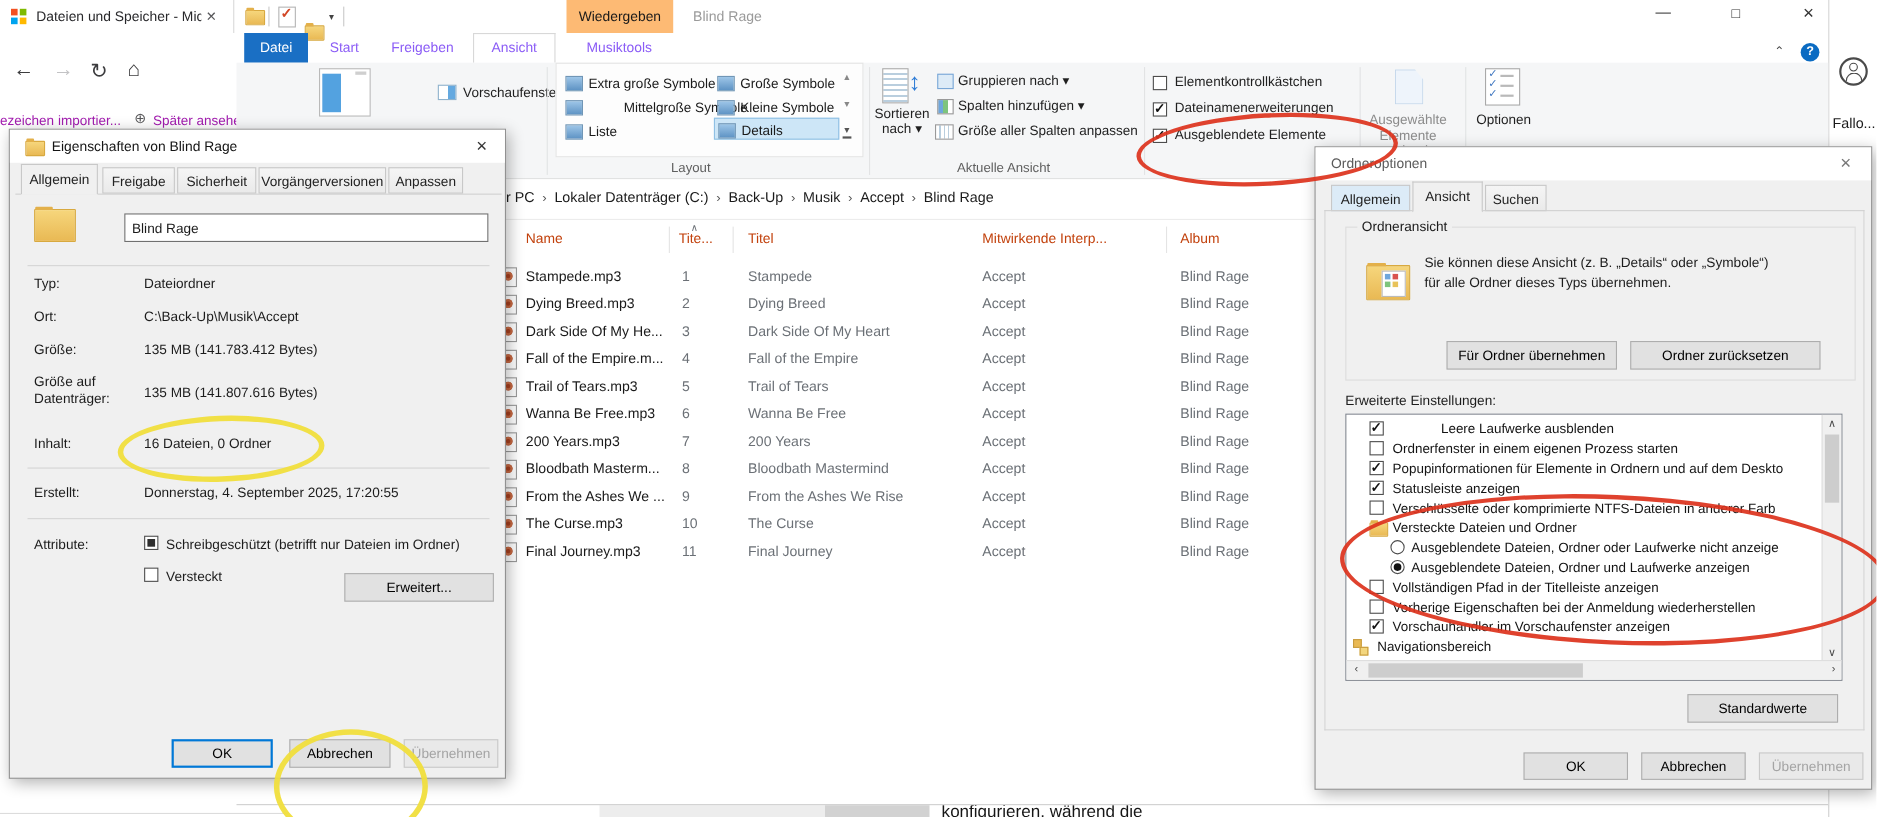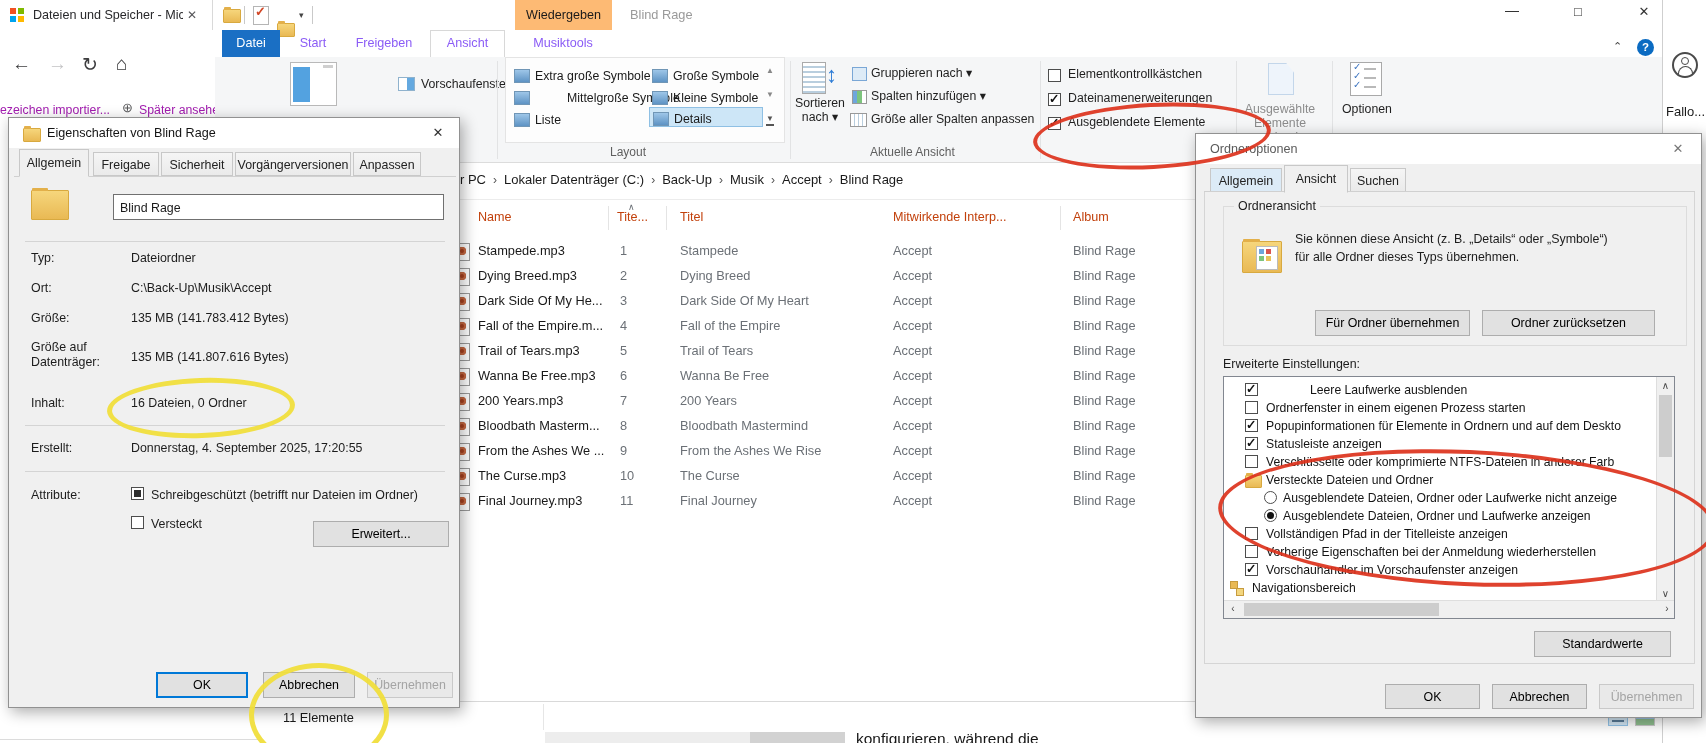--- a/index.html
+++ b/index.html
@@ -334,30 +334,20 @@
         <div style="position: absolute; left: 0px; top: 490px; width: 960px; height: 25px;">
           <div class="mp3i" style="left: 5px; top: 3px;"></div>
           <div class="cell nm" style="left: 28px; top: 3px; width: 135px; overflow: hidden;">Final Journey.mp3</div>
           <div class="cell" style="left: 170px; top: 3px;">11</div>
           <div class="cell" style="left: 230px; top: 3px;">Final Journey</div>
           <div class="cell" style="left: 443px; top: 3px;">Accept</div>
           <div class="cell" style="left: 623px; top: 3px;">Blind Rage</div>
         </div>
       </div>
 
-    <div class="abs" style="left:0;top:701px;width:100%;height:30px;background:#fff;border-top:1px solid #d9d9d9">
-      <div class="abs" style="left:68px;top:8px;font-size:12.8px">11 Elemente</div>
-      <div class="abs" style="left:328px;top:2px;width:1px;height:26px;background:#e6e6e6"></div>
-      <div class="vico" style="left:1393px;top:6px;background:#d5e9f7;border:1px solid #94c5ea">
-        <span class="abs" style="left:3px;top:3px;width:12px;height:2px;background:#5a7d9a"></span>
-        <span class="abs" style="left:3px;top:7px;width:12px;height:2px;background:#5a7d9a"></span>
-        <span class="abs" style="left:3px;top:11px;width:12px;height:2px;background:#5a7d9a"></span>
-      </div>
-      <div class="vico" style="left:1420px;top:6px;border:1px solid #c9c9c9;background:linear-gradient(#9cc3e5 60%,#8fbf8f 60%)"></div>
-    </div>
   <div class="cb" style="left: 833px; top: 69px;"></div>
       <div class="rlab" style="left: 853px; top: 67px;">Elementkontrollkästchen</div>
       <div class="cb checked" style="left: 833px; top: 93px;"></div>
       <div class="rlab" style="left: 853px; top: 91px;">Dateinamenerweiterungen</div>
       <div class="cb checked" style="left: 833px; top: 117px;"></div>
       <div class="rlab" style="left: 853px; top: 115px;">Ausgeblendete Elemente</div>
     </div>
 
   <div class="dlg" style="left:8px;top:117px;width:452px;height:591px">
     <div class="dlg-title">

